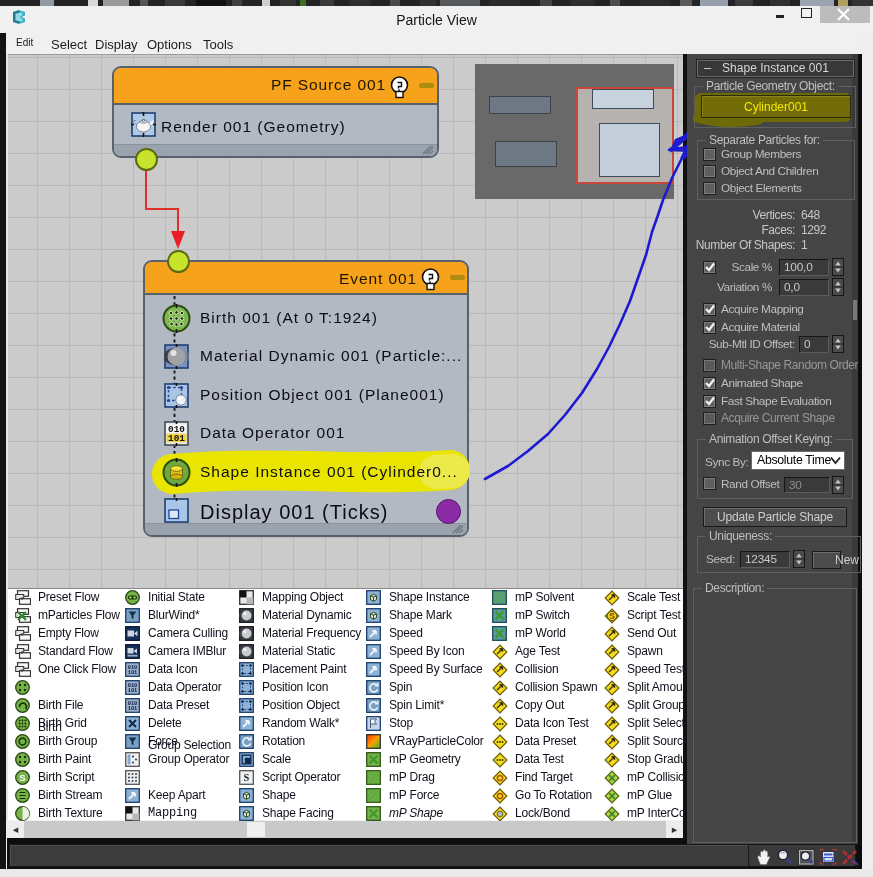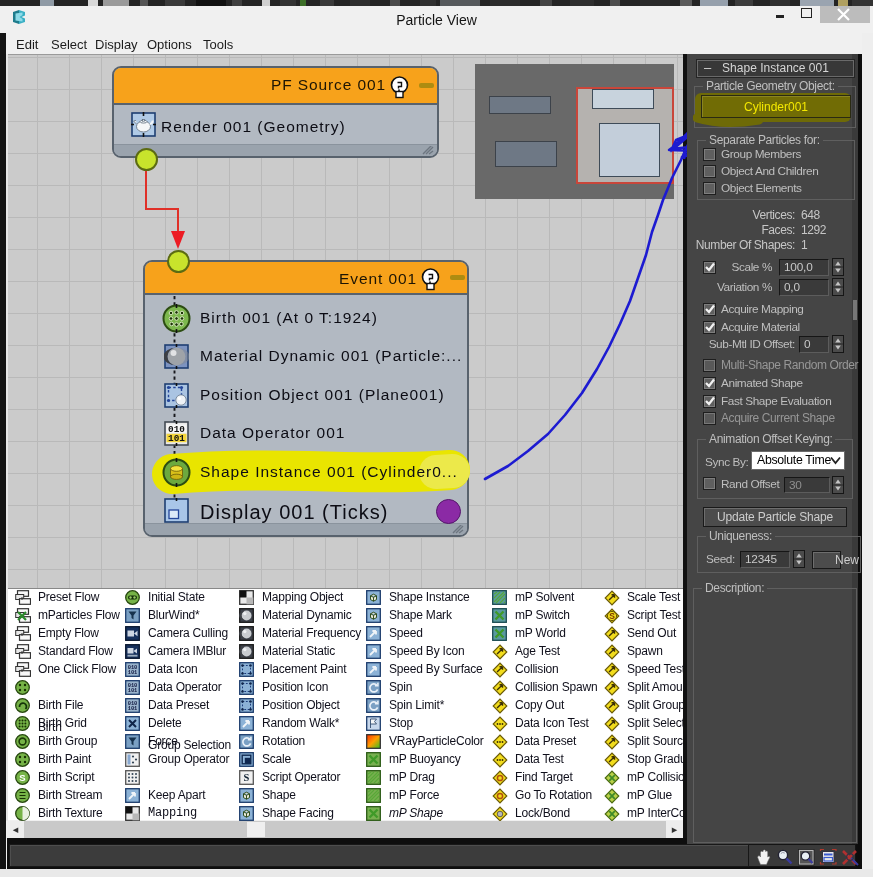--- a/index.html
+++ b/index.html
@@ -55,21 +55,21 @@
 <path d="M4.5 4.5 L11.5 3.5 V6 L8.5 8 L11.5 10 V12.5 L4.5 11.5 Z" fill="#8edbe8"></path>
 </svg>
 <div class="ab" style="left:0;top:12px;width:873px;text-align:center;font-size:14px;color:#141414;">Particle View</div>
 <div class="ab" style="left:776px;top:15px;width:8px;height:2.5px;background:#222;"></div>
 <div class="ab" style="left:801px;top:8px;width:11px;height:10px;border:1.5px solid #222;"></div>
 <div class="ab" style="left:820px;top:6px;width:50px;height:17px;background:#bcbcbc;"></div>
 <svg class="ab" style="left:837px;top:8px" width="13" height="13" viewBox="0 0 13 13">
 <path d="M1 1 L12 12 M12 1 L1 12" stroke="#ffffff" stroke-width="2.2"></path>
   </svg>
 <div class="ab" style="left:0;top:33px;width:873px;height:21px;background:#f0f0f0;"></div>
-<div class="ab" style="left:16px;top:37px;font-size:13px;color:#1c1c1c;">Edit</div>
+<div class="ab" style="left:16px;top:37px;font-size:10px;color:#1c1c1c;">Edit</div>
 <div class="ab" style="left:51px;top:37px;font-size:13px;color:#1c1c1c;">Select</div>
 <div class="ab" style="left:95px;top:37px;font-size:13px;color:#1c1c1c;">Display</div>
 <div class="ab" style="left:147px;top:37px;font-size:13px;color:#1c1c1c;">Options</div>
 <div class="ab" style="left:203px;top:37px;font-size:13px;color:#1c1c1c;">Tools</div>
 <div class="ab" style="left:6px;top:54px;width:2px;height:767px;background:#e6e6e6;z-index:5;"></div>
 <div class="ab" style="left:0;top:33px;width:6px;height:836px;background:#131313;"></div>
 <div class="ab" style="left:858px;top:54px;width:4px;height:815px;background:#0d0d0d;"></div>
 <div class="ab" style="left:862px;top:33px;width:11px;height:844px;background:#eeeeee;"></div>
 <div class="ab" style="left:0;top:869px;width:873px;height:8px;background:#e9e9e9;"></div>
 <div class="ab" style="left:7px;top:54px;width:677px;height:534px;background:#cbcbcb;
@@ -689,21 +689,21 @@
             <stop offset="1" stop-color="#30c020"></stop>
 </linearGradient>
         </defs>
 <rect x="0.7" y="0.7" width="13.6" height="13.6" fill="url(#vg)" stroke="#333" stroke-width="1.3"></rect>
 </svg>
       <div class="dtx" style="left:389px;top:734px;">VRayParticleColor</div>
       <svg class="ab" style="left:366px;top:752px" width="15" height="15" viewBox="0 0 15 15">
 <rect x="0.7" y="0.7" width="13.6" height="13.6" fill="#78b050" stroke="#2a5a14" stroke-width="1.3"></rect>
         <path d="M3.5 3.5 L11.5 11.5 M11.5 3.5 L3.5 11.5" stroke="#3f9a28" stroke-width="2.4"></path>
 </svg>
-      <div class="dtx" style="left:389px;top:752px;">mP Buoyancy</div>
+      <div class="dtx" style="left:389px;top:752px;">mP Geometry</div>
       <svg class="ab" style="left:366px;top:770px" width="15" height="15" viewBox="0 0 15 15">
 <rect x="0.7" y="0.7" width="13.6" height="13.6" fill="#78b050" stroke="#2a5a14" stroke-width="1.3"></rect>
         <path d="M2 4 l3 -2 M2 8 l6 -6 M2 12 l10 -10 M4 13 l9 -9 M8 13 l5 -5 M12 13 l1 -1" stroke="#58a838" stroke-width="1.1"></path>
 </svg>
       <div class="dtx" style="left:389px;top:770px;">mP Drag</div>
       <svg class="ab" style="left:366px;top:788px" width="15" height="15" viewBox="0 0 15 15">
 <rect x="0.7" y="0.7" width="13.6" height="13.6" fill="#78b050" stroke="#2a5a14" stroke-width="1.3"></rect>
         <path d="M2 4 l3 -2 M2 8 l6 -6 M2 12 l10 -10 M4 13 l9 -9 M8 13 l5 -5 M12 13 l1 -1" stroke="#58a838" stroke-width="1.1"></path>
 </svg>
       <div class="dtx" style="left:389px;top:788px;">mP Force</div>

